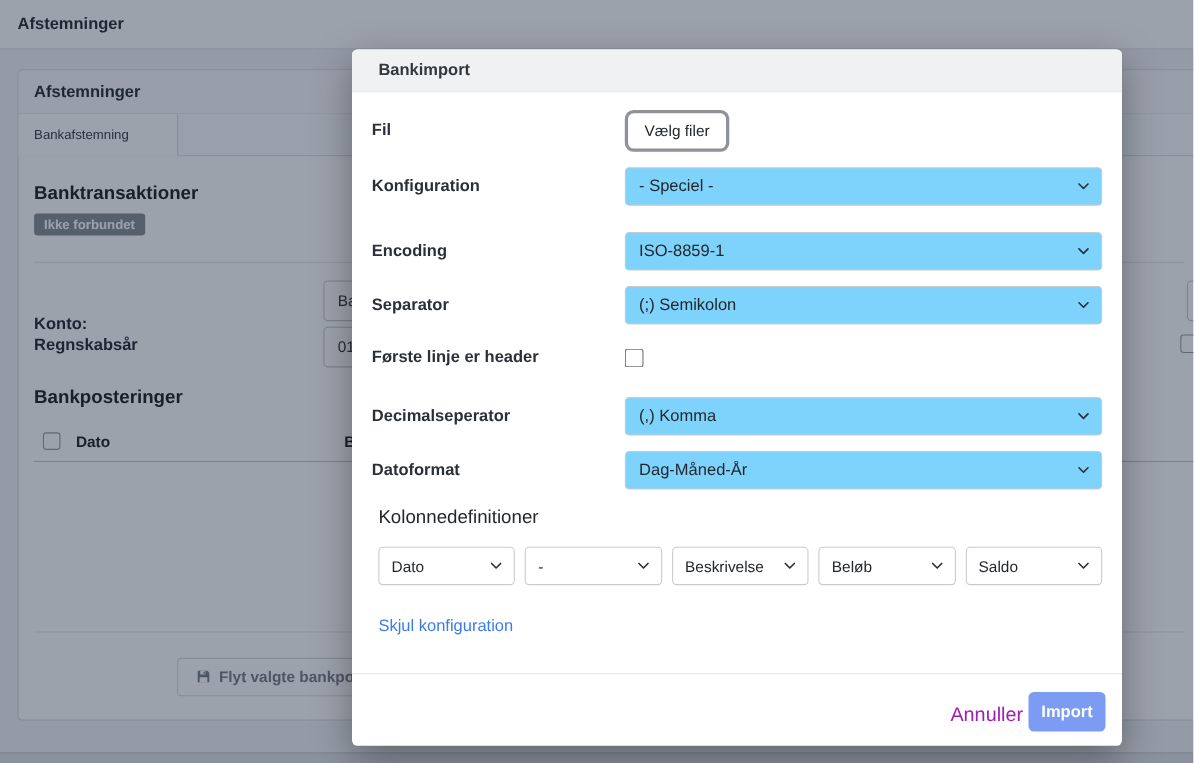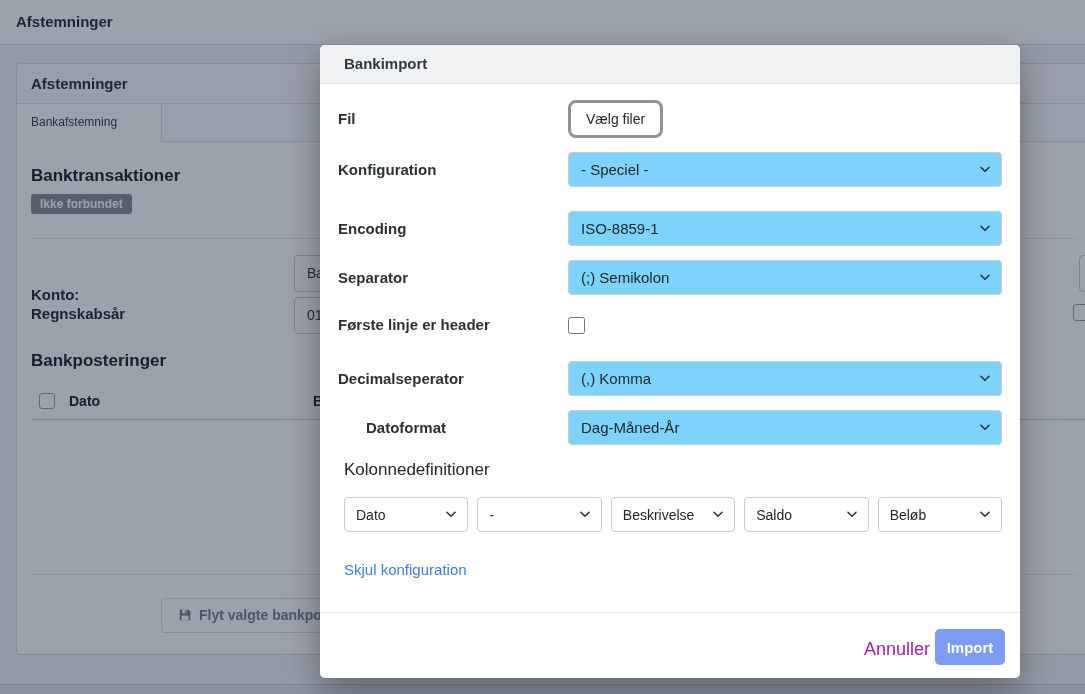--- a/index.html
+++ b/index.html
@@ -260,21 +260,21 @@
   <div class="m-label" style="top:325px;">Decimalseperator</div>
   <div class="select-wrap" style="top:316px;">
     <select>
       <option>(,) Komma</option>
     </select>
     <svg class="chevron" viewBox="0 0 24 24" fill="none" stroke="#2b3036" stroke-width="2.6" stroke-linecap="round" stroke-linejoin="round">
         <polyline points="5 9 12 16 19 9"></polyline>
       </svg>
   </div>
 
-  <div class="m-label" style="top:374px;margin-left:28px;">Datoformat</div>
+  <div class="m-label" style="top:374px;">Datoformat</div>
   <div class="select-wrap" style="top:365px;">
     <select>
       <option>Dag-Måned-År</option>
     </select>
     <svg class="chevron" viewBox="0 0 24 24" fill="none" stroke="#2b3036" stroke-width="2.6" stroke-linecap="round" stroke-linejoin="round">
         <polyline points="5 9 12 16 19 9"></polyline>
       </svg>
   </div>
 
   <div class="kolonne-title">Kolonnedefinitioner</div>
@@ -291,27 +291,27 @@
           <polyline points="5 9 12 16 19 9"></polyline>
         </svg>
     </span>
     <span class="kwrap">
       <select><option>Beskrivelse</option></select>
       <svg class="chevron" viewBox="0 0 24 24" fill="none" stroke="#2b3036" stroke-width="2.6" stroke-linecap="round" stroke-linejoin="round">
           <polyline points="5 9 12 16 19 9"></polyline>
         </svg>
     </span>
     <span class="kwrap">
+      <select><option>Beløb</option></select>
+      <svg class="chevron" viewBox="0 0 24 24" fill="none" stroke="#2b3036" stroke-width="2.6" stroke-linecap="round" stroke-linejoin="round">
+          <polyline points="5 9 12 16 19 9"></polyline>
+        </svg>
+    </span>
+    <span class="kwrap">
       <select><option>Saldo</option></select>
-      <svg class="chevron" viewBox="0 0 24 24" fill="none" stroke="#2b3036" stroke-width="2.6" stroke-linecap="round" stroke-linejoin="round">
-          <polyline points="5 9 12 16 19 9"></polyline>
-        </svg>
-    </span>
-    <span class="kwrap">
-      <select><option>Beløb</option></select>
       <svg class="chevron" viewBox="0 0 24 24" fill="none" stroke="#2b3036" stroke-width="2.6" stroke-linecap="round" stroke-linejoin="round">
           <polyline points="5 9 12 16 19 9"></polyline>
         </svg>
     </span>
   </div>
 
   <a class="toggle-link">Skjul konfiguration</a>
 
   <div class="modal-footer-line"></div>
   <a class="cancel-link">Annuller</a>

